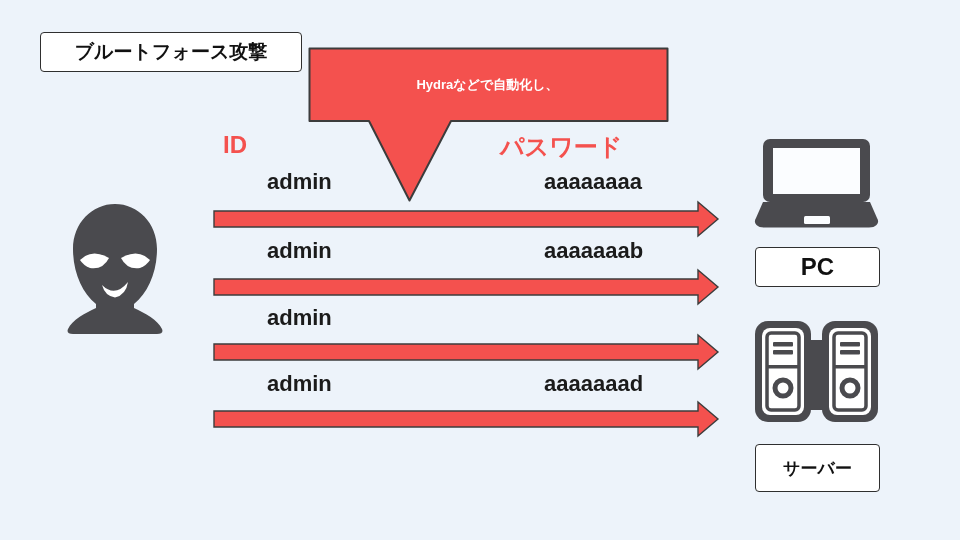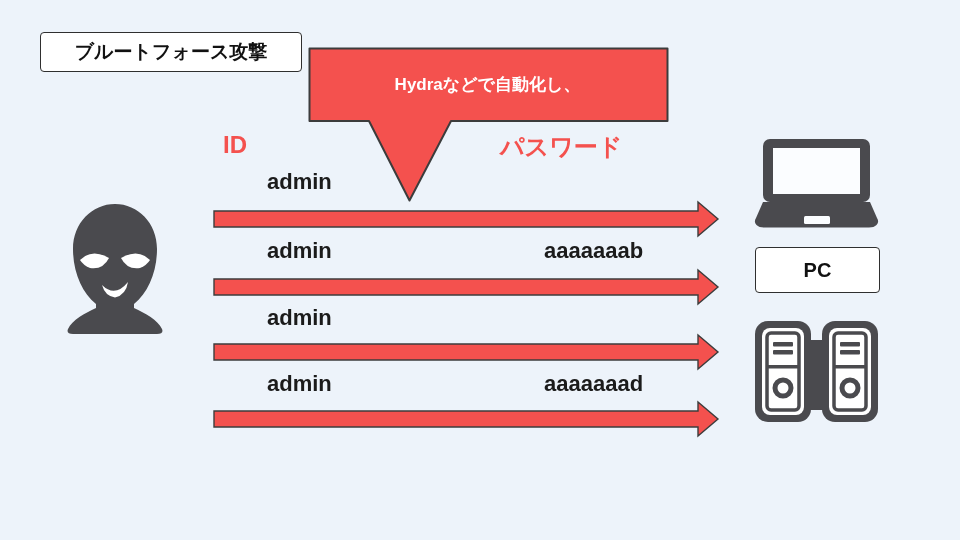--- a/index.html
+++ b/index.html
@@ -18,28 +18,28 @@
     position:absolute;
     background:#ffffff;
     border:1.5px solid #2f2f2f;
     border-radius:4px;
     display:flex;align-items:center;justify-content:center;
     color:#111111;
     box-sizing:border-box;
   }
   .title-box{left:40px;top:32px;width:262px;height:40px;font-size:19px;}
   .attacker-box{left:52px;top:350px;width:126px;height:45px;font-size:17px;}
-  .pc-box{left:755px;top:247px;width:125px;height:46px;font-size:20px;}
+  .pc-box{left:755px;top:247px;width:125px;height:40px;font-size:24px;}
   .server-box{left:755px;top:444px;width:125px;height:48px;font-size:17px;}
 
   .callout-shape{position:absolute;left:308px;top:47px;}
   .callout-text{
     position:absolute;left:308px;top:48px;width:359px;height:73px;
     display:flex;flex-direction:column;align-items:center;justify-content:center;
-    color:#ffffff;font-size:17px;line-height:23px;text-align:right;
+    color:#ffffff;font-size:13px;line-height:23px;text-align:right;
   }
 
   .col-header{position:absolute;color:#f4514e;font-size:24px;}
   .cell{position:absolute;color:#1b1b1b;font-size:22px;margin-left:44px;}
   .col-id{left:223px;}
   .col-pw{left:500px;}
 
   .arrow{position:absolute;left:213px;}
   .icon{position:absolute;}
 </style>
@@ -56,20 +56,21 @@
     <path d="M1.5,1.5 H359.5 V74 H143 L101.5,153.5 L61,74 H1.5 Z" fill="#f4514e" stroke="#3c3c3c" stroke-width="2" stroke-linejoin="round"></path>
   </svg>
   <div class="callout-text">
     <div>Hydraなどで自動化し、</div>
   </div>
 
   <div class="col-header col-id" style="top:131px;">ID</div>
   <div class="col-header col-pw" style="top:131px;">パスワード</div>
 
   <div class="cell col-id" style="top:169px;">admin</div>
+  <div class="cell col-pw" style="top:169px;">aaaaaaaa</div>
 
   <div class="cell col-id" style="top:238px;">admin</div>
   <div class="cell col-pw" style="top:238px;">aaaaaaab</div>
 
   <div class="cell col-id" style="top:305px;">admin</div>
 
   <div class="cell col-id" style="top:371px;">admin</div>
   <div class="cell col-pw" style="top:371px;">aaaaaaad</div>
 
   <svg class="arrow" style="top:200px;" width="507" height="38" viewBox="0 0 507 38">
@@ -120,14 +121,17 @@
 
     <rect x="69" y="3" width="56" height="101" rx="13" fill="#4a4a4e"></rect>
     <rect x="76" y="10" width="42" height="87" rx="8" fill="#ffffff"></rect>
     <rect x="81" y="15" width="32" height="77" rx="4" fill="#ffffff" stroke="#4a4a4e" stroke-width="3.5"></rect>
     <rect x="87" y="24" width="20" height="4.5" rx="1" fill="#4a4a4e"></rect>
     <rect x="87" y="32" width="20" height="4.5" rx="1" fill="#4a4a4e"></rect>
     <rect x="81" y="47" width="32" height="3.5" fill="#4a4a4e"></rect>
     <circle cx="97" cy="70" r="8" fill="#ffffff" stroke="#4a4a4e" stroke-width="5"></circle>
   </svg>
 
+  <div class="label-box server-box">
+    <span>サーバー</span>
+  </div>
 
 </div>
 
 </body></html>

